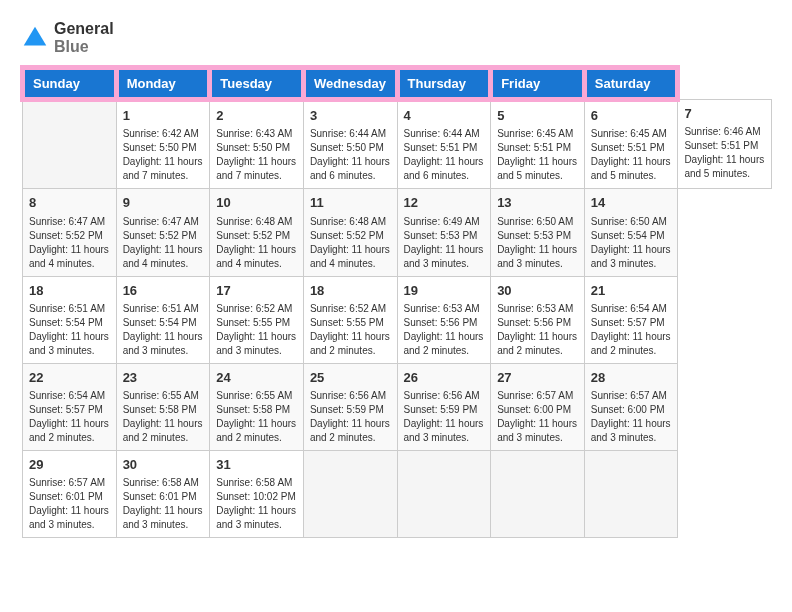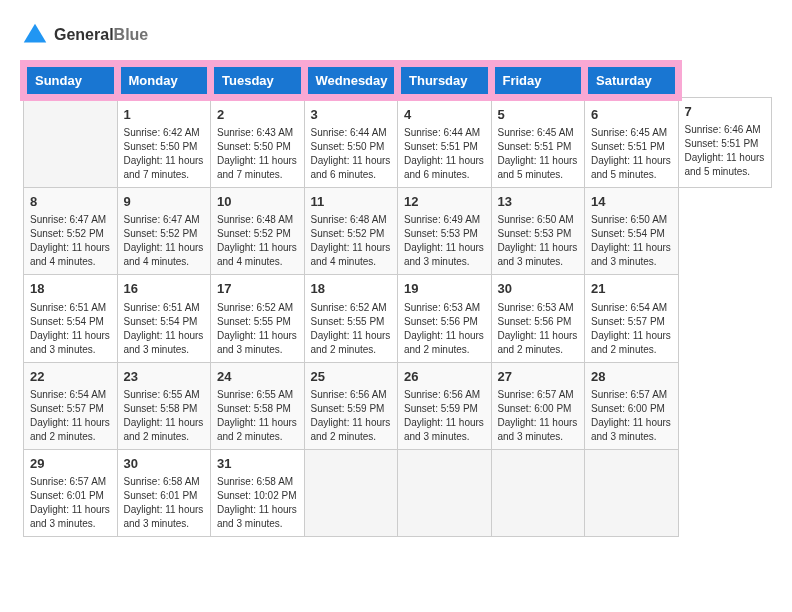--- a/index.html
+++ b/index.html
@@ -16,21 +16,21 @@
       align-items: flex-start;
       margin-bottom: 10px;
     }
     .logo {
       display: flex;
       align-items: center;
       gap: 4px;
     }
     .logo-text {
       display: flex;
-      flex-direction: row;
+      flex-direction: column;
       line-height: 1.1;
     }
     .logo-general {
       font-size: 16px;
       font-weight: bold;
       color: #333;
     }
     .logo-blue {
       font-size: 16px;
       font-weight: bold;
@@ -57,21 +57,21 @@
       border-collapse: collapse;
       table-layout: fixed;
     }
     .calendar-table th {
       background: #1976D2;
       color: white;
       text-align: left;
       padding: 6px 8px;
       font-size: 13px;
       font-weight: bold;
-      border: 7px solid #f9a8d4;
+      border: 5px solid #f9a8d4;
     }
     .calendar-table td {
       border: 1px solid #ccc;
       vertical-align: top;
       padding: 5px 6px;
       font-size: 10px;
       line-height: 1.4;
       color: #333;
       height: 80px;
       background: #fff;

